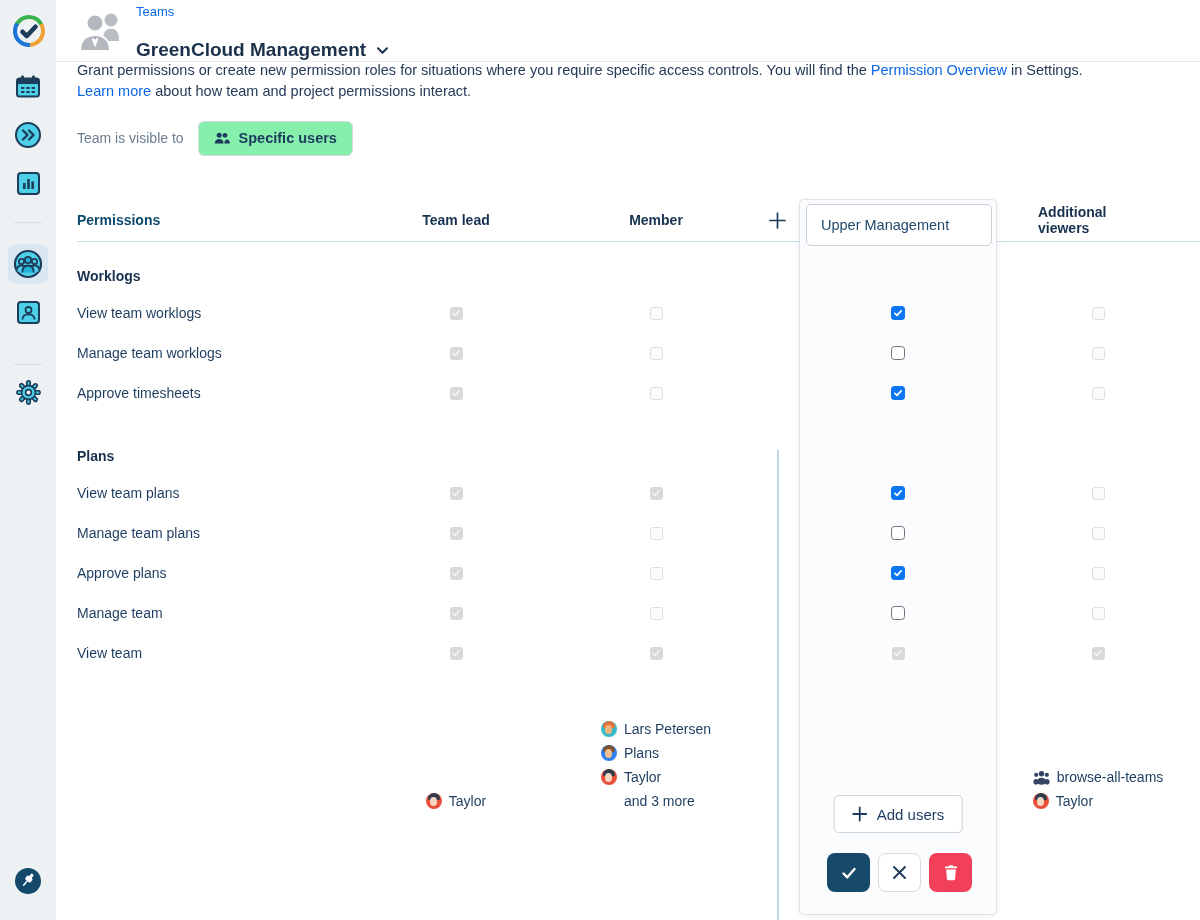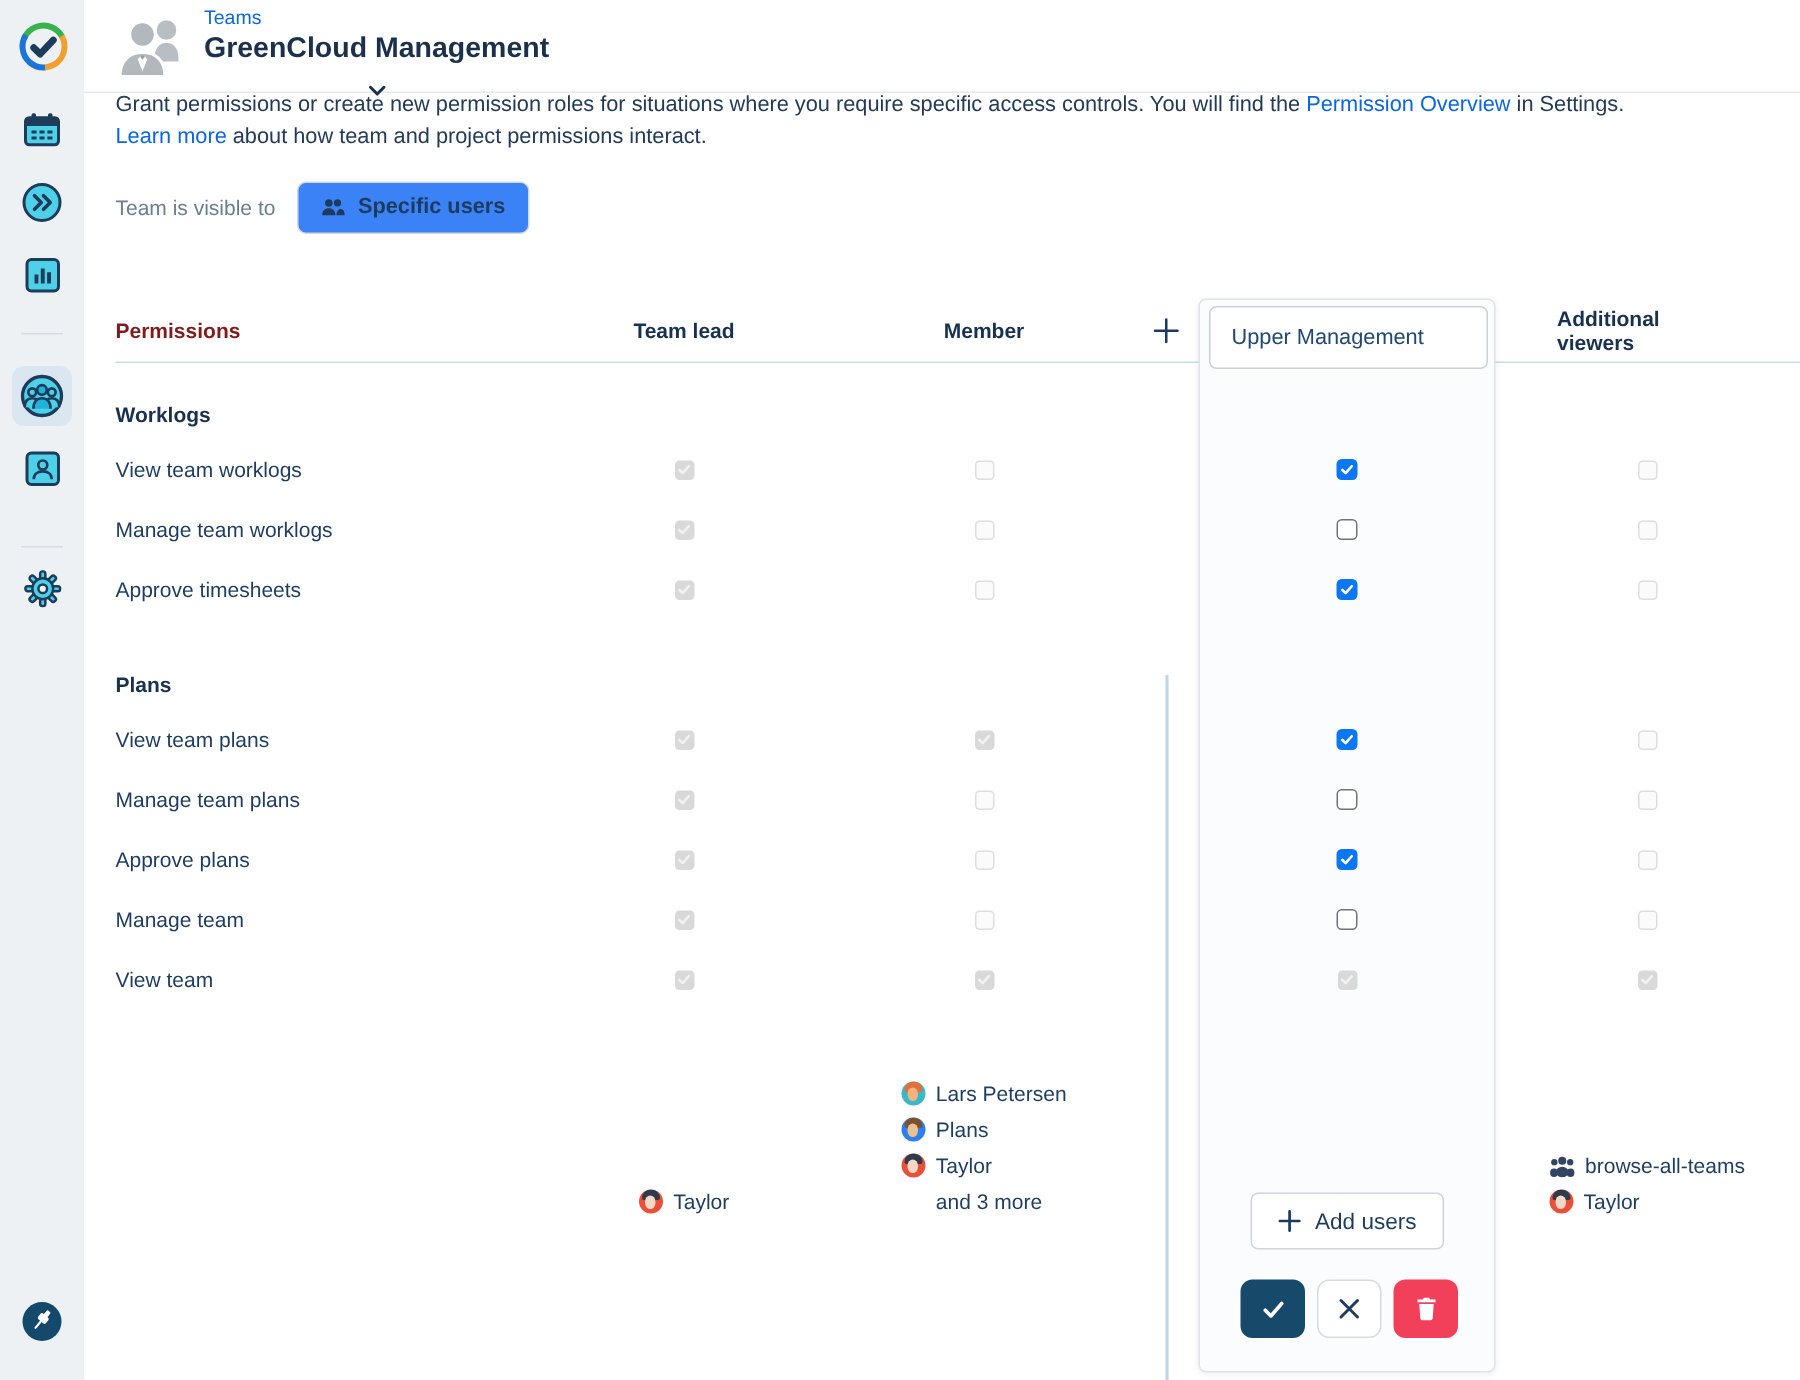--- a/index.html
+++ b/index.html
@@ -19,47 +19,47 @@
   .sdiv { position:absolute; left:14px; width:28px; height:1px; background:#d7dde3; }
   .logo { position:absolute; left:10px; top:12px; width:38px; height:38px; display:flex; align-items:center; justify-content:center; cursor:pointer; }
 
   
   .main { position:absolute; left:56px; top:0; width:1144px; height:920px; background:#fff; }
 
   .page-header { position:absolute; left:0; top:0; right:0; height:62px; border-bottom:1px solid #e5e8ec; }
   .team-avatar { position:absolute; left:22px; top:11px; width:46px; height:42px; }
   .head-text { position:absolute; left:80px; top:4px; }
   .crumb { display:block; font-size:13px; color:var(--link); text-decoration:none; cursor:pointer; }
-  .title-row { display:flex; align-items:center; gap:9px; margin-top:3px;flex-direction:column; }
+  .title-row { display:flex; align-items:center; gap:9px; margin-top:20px; }
   .title-row h1 { margin:0; font-size:19px; font-weight:700; color:#1b314b; }
   .chev { display:flex; align-items:center; cursor:pointer; }
 
   .intro { position:absolute; left:21px; top:60px; width:1100px; margin:0; font-size:14.5px; line-height:20.5px; color:#253a57; }
   .link { color:var(--link); text-decoration:none; cursor:pointer; }
 
   .visible-row { position:absolute; left:21px; top:120px; height:36px; display:flex; align-items:center; gap:14px; }
   .vis-label { font-size:14px; color:#6b7e91; }
-  .vis-btn { display:inline-flex; align-items:center; gap:9px; height:35px; padding:0 15px; background:#3b82f6;
+  .vis-btn { display:inline-flex; align-items:center; gap:9px; height:35px; padding:0 15px; background:#86efac;
              border:1px solid #d3d8de; border-radius:6px; font-family:inherit; font-size:14.5px; font-weight:600;
              color:#1c3b5e; cursor:pointer; }
 
   
   .table { position:absolute; left:0; top:198px; right:0; }
   .cell { position:absolute; top:0; height:100%; display:flex; align-items:center; justify-content:center; }
   .cell-label { left:21px; justify-content:flex-start; }
   .cell-lead  { left:340px; width:120px; }
   .cell-member{ left:540px; width:120px; }
   .cell-plus  { left:701px; width:40px; }
   .cell-role  { left:782px; width:120px; z-index:5; }
   .cell-extra { left:982px; width:120px; }
 
   .t-head { position:relative; height:44px; }
   .t-head::after { content:""; position:absolute; left:21px; right:0; bottom:0; height:1px; background:#c9dde6; }
   .th { font-size:14px; font-weight:700; color:#17314f; }
-  .t-head .cell-label { font-size:14px; font-weight:700; color:#7f1d1d; }
+  .t-head .cell-label { font-size:14px; font-weight:700; color:#0c4a6e; }
   .plus-btn { background:none; border:none; padding:0; cursor:pointer; display:flex; align-items:center; justify-content:center; }
 
   .section-row { position:relative; height:60px; }
   .t-body .section-row:first-child { height:51px; }
   .section-label { position:absolute; left:21px; bottom:9px; font-size:14px; font-weight:700; color:#17314f; }
   .perm-row { position:relative; height:40px; }
   .perm-label { font-size:14px; color:#1e3c5f; }
 
   
   .cb { display:inline-flex; align-items:center; justify-content:center; border-radius:3.5px; }

